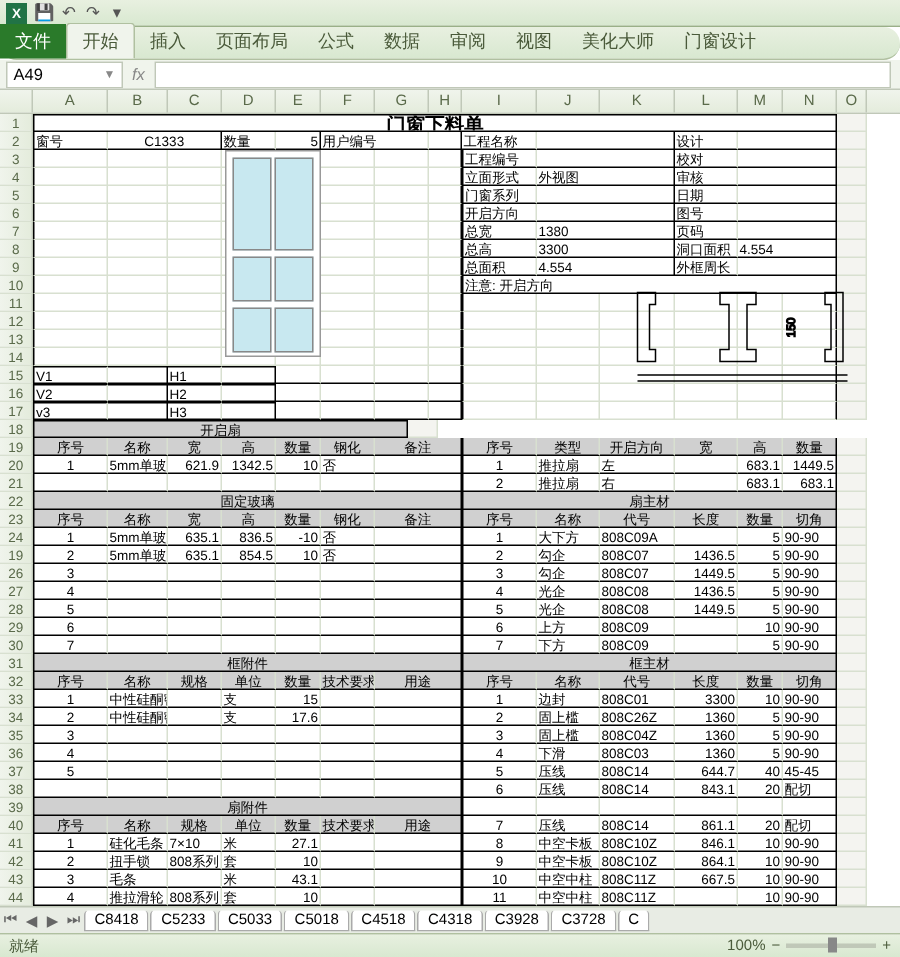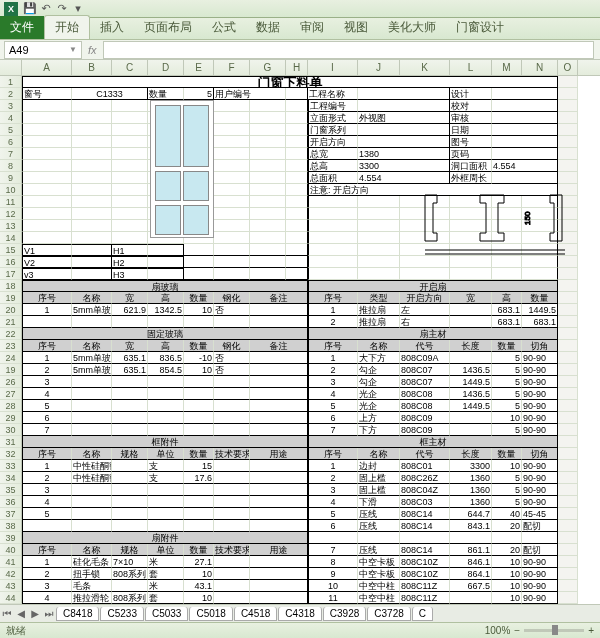--- a/index.html
+++ b/index.html
@@ -1,20 +1,20 @@
 <!DOCTYPE html>
 <html><head>
 <meta charset="utf-8">
 <style>
 * { margin:0; padding:0; box-sizing:border-box; }
 body { font-family:"Microsoft YaHei","SimSun",sans-serif; font-size:11px; background:#fff; width:600px; height:638px; overflow:hidden; position:relative; }
 .titlebar { height:18px; background:linear-gradient(#e8f0e0,#d8e8d0); border-bottom:1px solid #9ab088; display:flex; align-items:center; padding:0 4px; }
 .titlebar .xlicon { width:14px; height:14px; background:#217346; color:#fff; font-size:9px; font-weight:bold; display:flex; align-items:center; justify-content:center; margin-right:4px; }
 .qat-btn { width:16px; height:14px; display:flex; align-items:center; justify-content:center; color:#555; cursor:pointer; }
-.ribbon-tabs { height:22px; background:linear-gradient(#e8f0e0,#d8e8d0); display:flex; align-items:flex-end; border-bottom:1px solid #b0c0a0; }
+.ribbon-tabs { height:22px; background:linear-gradient(#e8f0e0,#d8e8d0); display:flex; align-items:flex-end; border-bottom:1px solid #b0c0a0;border-radius:11px; }
 .rtab { padding:3px 10px; font-size:12px; color:#4a5a3a; cursor:pointer; }
 .rtab.file { background:#2a7a2a; color:#fff; }
 .rtab.active { background:#f0f4ec; border:1px solid #b0c0a0; border-bottom:none; border-radius:3px 3px 0 0; }
 .namebox-row { height:20px; background:#f0f4ec; display:flex; align-items:center; border-bottom:1px solid #c0c8b8; }
 .namebox { width:78px; height:18px; border:1px solid #c0c8b8; background:#fff; padding:0 4px; display:flex; align-items:center; margin-left:4px; font-size:11px; }
 .namebox .dd { margin-left:auto; font-size:8px; color:#888; }
 .fx-label { font-style:italic; margin:0 6px; color:#888; }
 .fx-bar { flex:1; height:18px; border:1px solid #c0c8b8; background:#fff; margin-right:6px; }
 .grid-wrap { position:relative; height:557px; overflow:hidden; background:#fff; }
 .col-hdrs { display:flex; height:16px; background:linear-gradient(#f0f4ec,#e4ecdc); border-bottom:1px solid #c0c8b8; }
@@ -363,21 +363,20 @@
         <div class="cell bdl" id="c17_9" style="width:50px"></div>
         <div class="cell" id="c17_10" style="width:42px"></div>
         <div class="cell" id="c17_11" style="width:50px"></div>
         <div class="cell" id="c17_12" style="width:42px"></div>
         <div class="cell" id="c17_13" style="width:30px"></div>
         <div class="cell bdr" id="c17_14" style="width:36px"></div>
         <div class="cell col-O" id="c17_15" style="width:20px"></div>
       </div>
       <div class="row" id="r18">
         <div class="rh">18</div>
-        <div class="cell hdr bdl bdr bdb bdt" id="c18_1" style="width: 286px;">扇玻璃</div>
         <div class="cell hdr bdl bdr bdb bdt" id="c18_9" style="width: 250px;">开启扇</div>
         <div class="cell col-O" id="c18_15" style="width:20px"></div>
       </div>
       <div class="row" id="r19">
         <div class="rh">19</div>
         <div class="cell hdr bdb bdl ctr" id="c19_1" style="width:50px">序号</div>
         <div class="cell hdr bdb" id="c19_2" style="width:40px">名称</div>
         <div class="cell hdr bdb" id="c19_3" style="width:36px">宽</div>
         <div class="cell hdr bdb" id="c19_4" style="width:36px">高</div>
         <div class="cell hdr bdb" id="c19_5" style="width:30px">数量</div>

